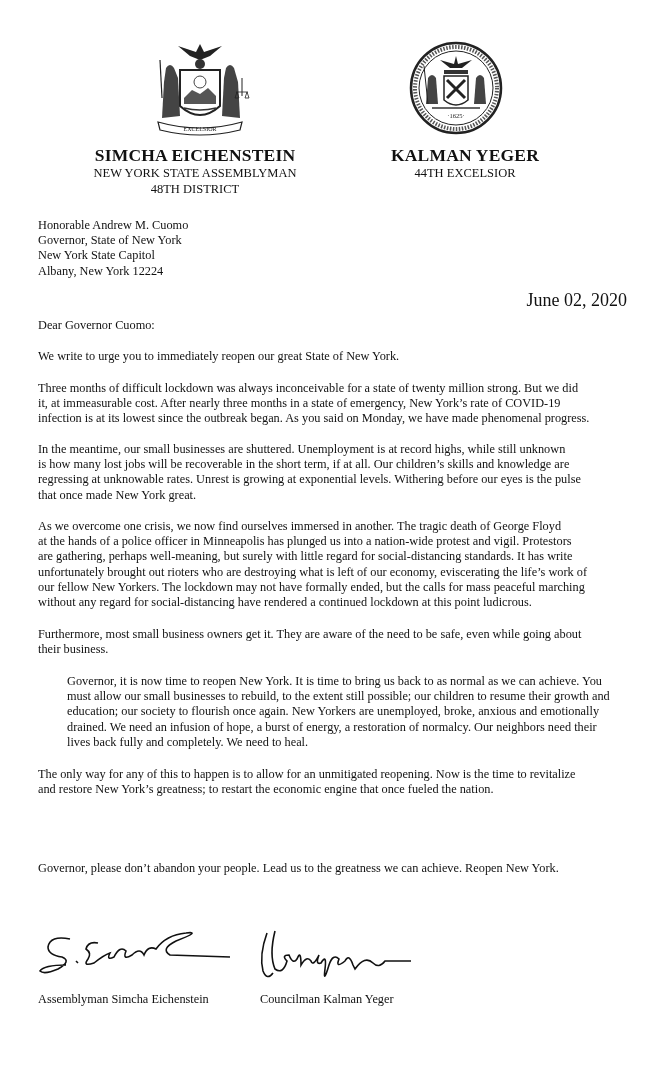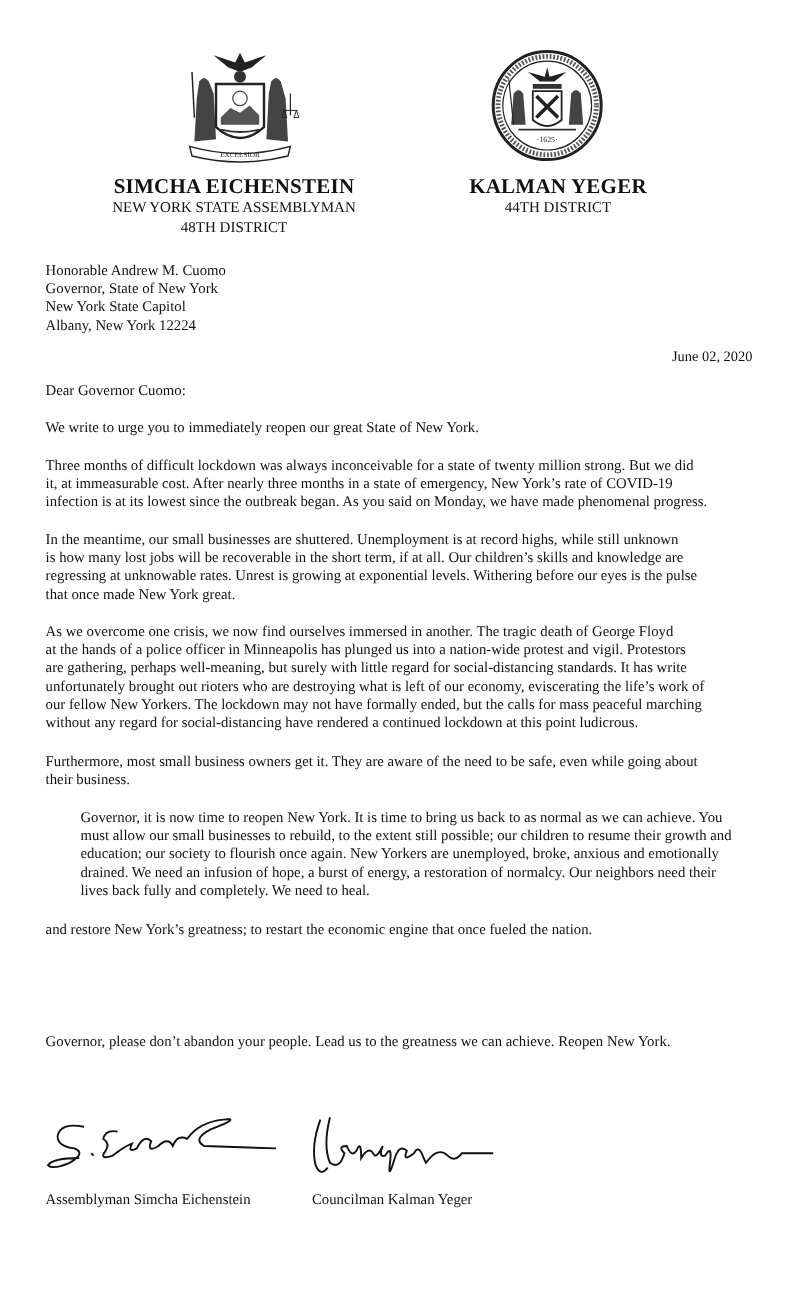--- a/index.html
+++ b/index.html
@@ -9,21 +9,21 @@
   .seal { position: absolute; }
   .seal-state { left: 148px; top: 38px; width: 104px; height: 100px; }
   .seal-city { left: 408px; top: 38px; width: 96px; height: 100px; }
   .hdr { position: absolute; text-align: center; line-height: 16px; }
   .hdr-left { left: 60px; width: 270px; top: 146px; }
   .hdr-right { left: 330px; width: 270px; top: 146px; }
   .hdr .name { font-weight: bold; font-size: 17.5px; line-height: 19px; letter-spacing: 0.2px; }
   .hdr .title, .hdr .district { font-size: 12.5px; }
   .block { position: absolute; left: 38px; width: 590px; font-size: 12.3px; line-height: 15.2px; }
   .line { display: block; white-space: nowrap; }
-  .date { position: absolute; right: 28px; top: 290px; font-size: 12px; text-align: right; }
+  .date { position: absolute; right: 28px; top: 290px; font-size: 18px; text-align: right; }
   .sig { position: absolute; }
   .sig-left { left: 36px; top: 925px; width: 200px; height: 60px; }
   .sig-right { left: 255px; top: 925px; width: 160px; height: 65px; }
   .signame { position: absolute; top: 992px; font-size: 12.3px; white-space: nowrap; }
 </style>
 </head>
 <body>
 
 <div class="page">
 
@@ -63,21 +63,21 @@
     <text x="48" y="80" text-anchor="middle" font-size="6.5" font-family="Liberation Serif, serif" fill="#222">·1625·</text>
   </svg>
 
   <div class="hdr hdr-left">
     <div class="name">SIMCHA EICHENSTEIN</div>
     <div class="title">NEW YORK STATE ASSEMBLYMAN</div>
     <div class="district">48TH DISTRICT</div>
   </div>
   <div class="hdr hdr-right">
     <div class="name">KALMAN YEGER</div>
-    <div class="district">44TH DISTRICT</div>
+    <div class="district">44TH EXCELSIOR</div>
   </div>
 
   <div class="block" style="top:218px;">
     <span class="line">Honorable Andrew M. Cuomo</span>
     <span class="line">Governor, State of New York</span>
     <span class="line">New York State Capitol</span>
     <span class="line">Albany, New York 12224</span>
   </div>
 
   <div class="date">June 02, 2020</div>
@@ -119,20 +119,21 @@
 
   <div class="block" style="top:674px;margin-left:29px;">
     <span class="line">Governor, it is now time to reopen New York. It is time to bring us back to as normal as we can achieve. You</span>
     <span class="line">must allow our small businesses to rebuild, to the extent still possible; our children to resume their growth and</span>
     <span class="line">education; our society to flourish once again. New Yorkers are unemployed, broke, anxious and emotionally</span>
     <span class="line">drained. We need an infusion of hope, a burst of energy, a restoration of normalcy. Our neighbors need their</span>
     <span class="line">lives back fully and completely. We need to heal.</span>
   </div>
 
   <div class="block" style="top:767px;">
+    <span class="line">The only way for any of this to happen is to allow for an unmitigated reopening. Now is the time to revitalize</span>
     <span class="line">and restore New York’s greatness; to restart the economic engine that once fueled the nation.</span>
   </div>
 
 
   <div class="block" style="top:861px;">
     <span class="line">Governor, please don’t abandon your people. Lead us to the greatness we can achieve. Reopen New York.</span>
   </div>
 
 
   <svg class="sig sig-left" viewBox="0 0 200 60">

